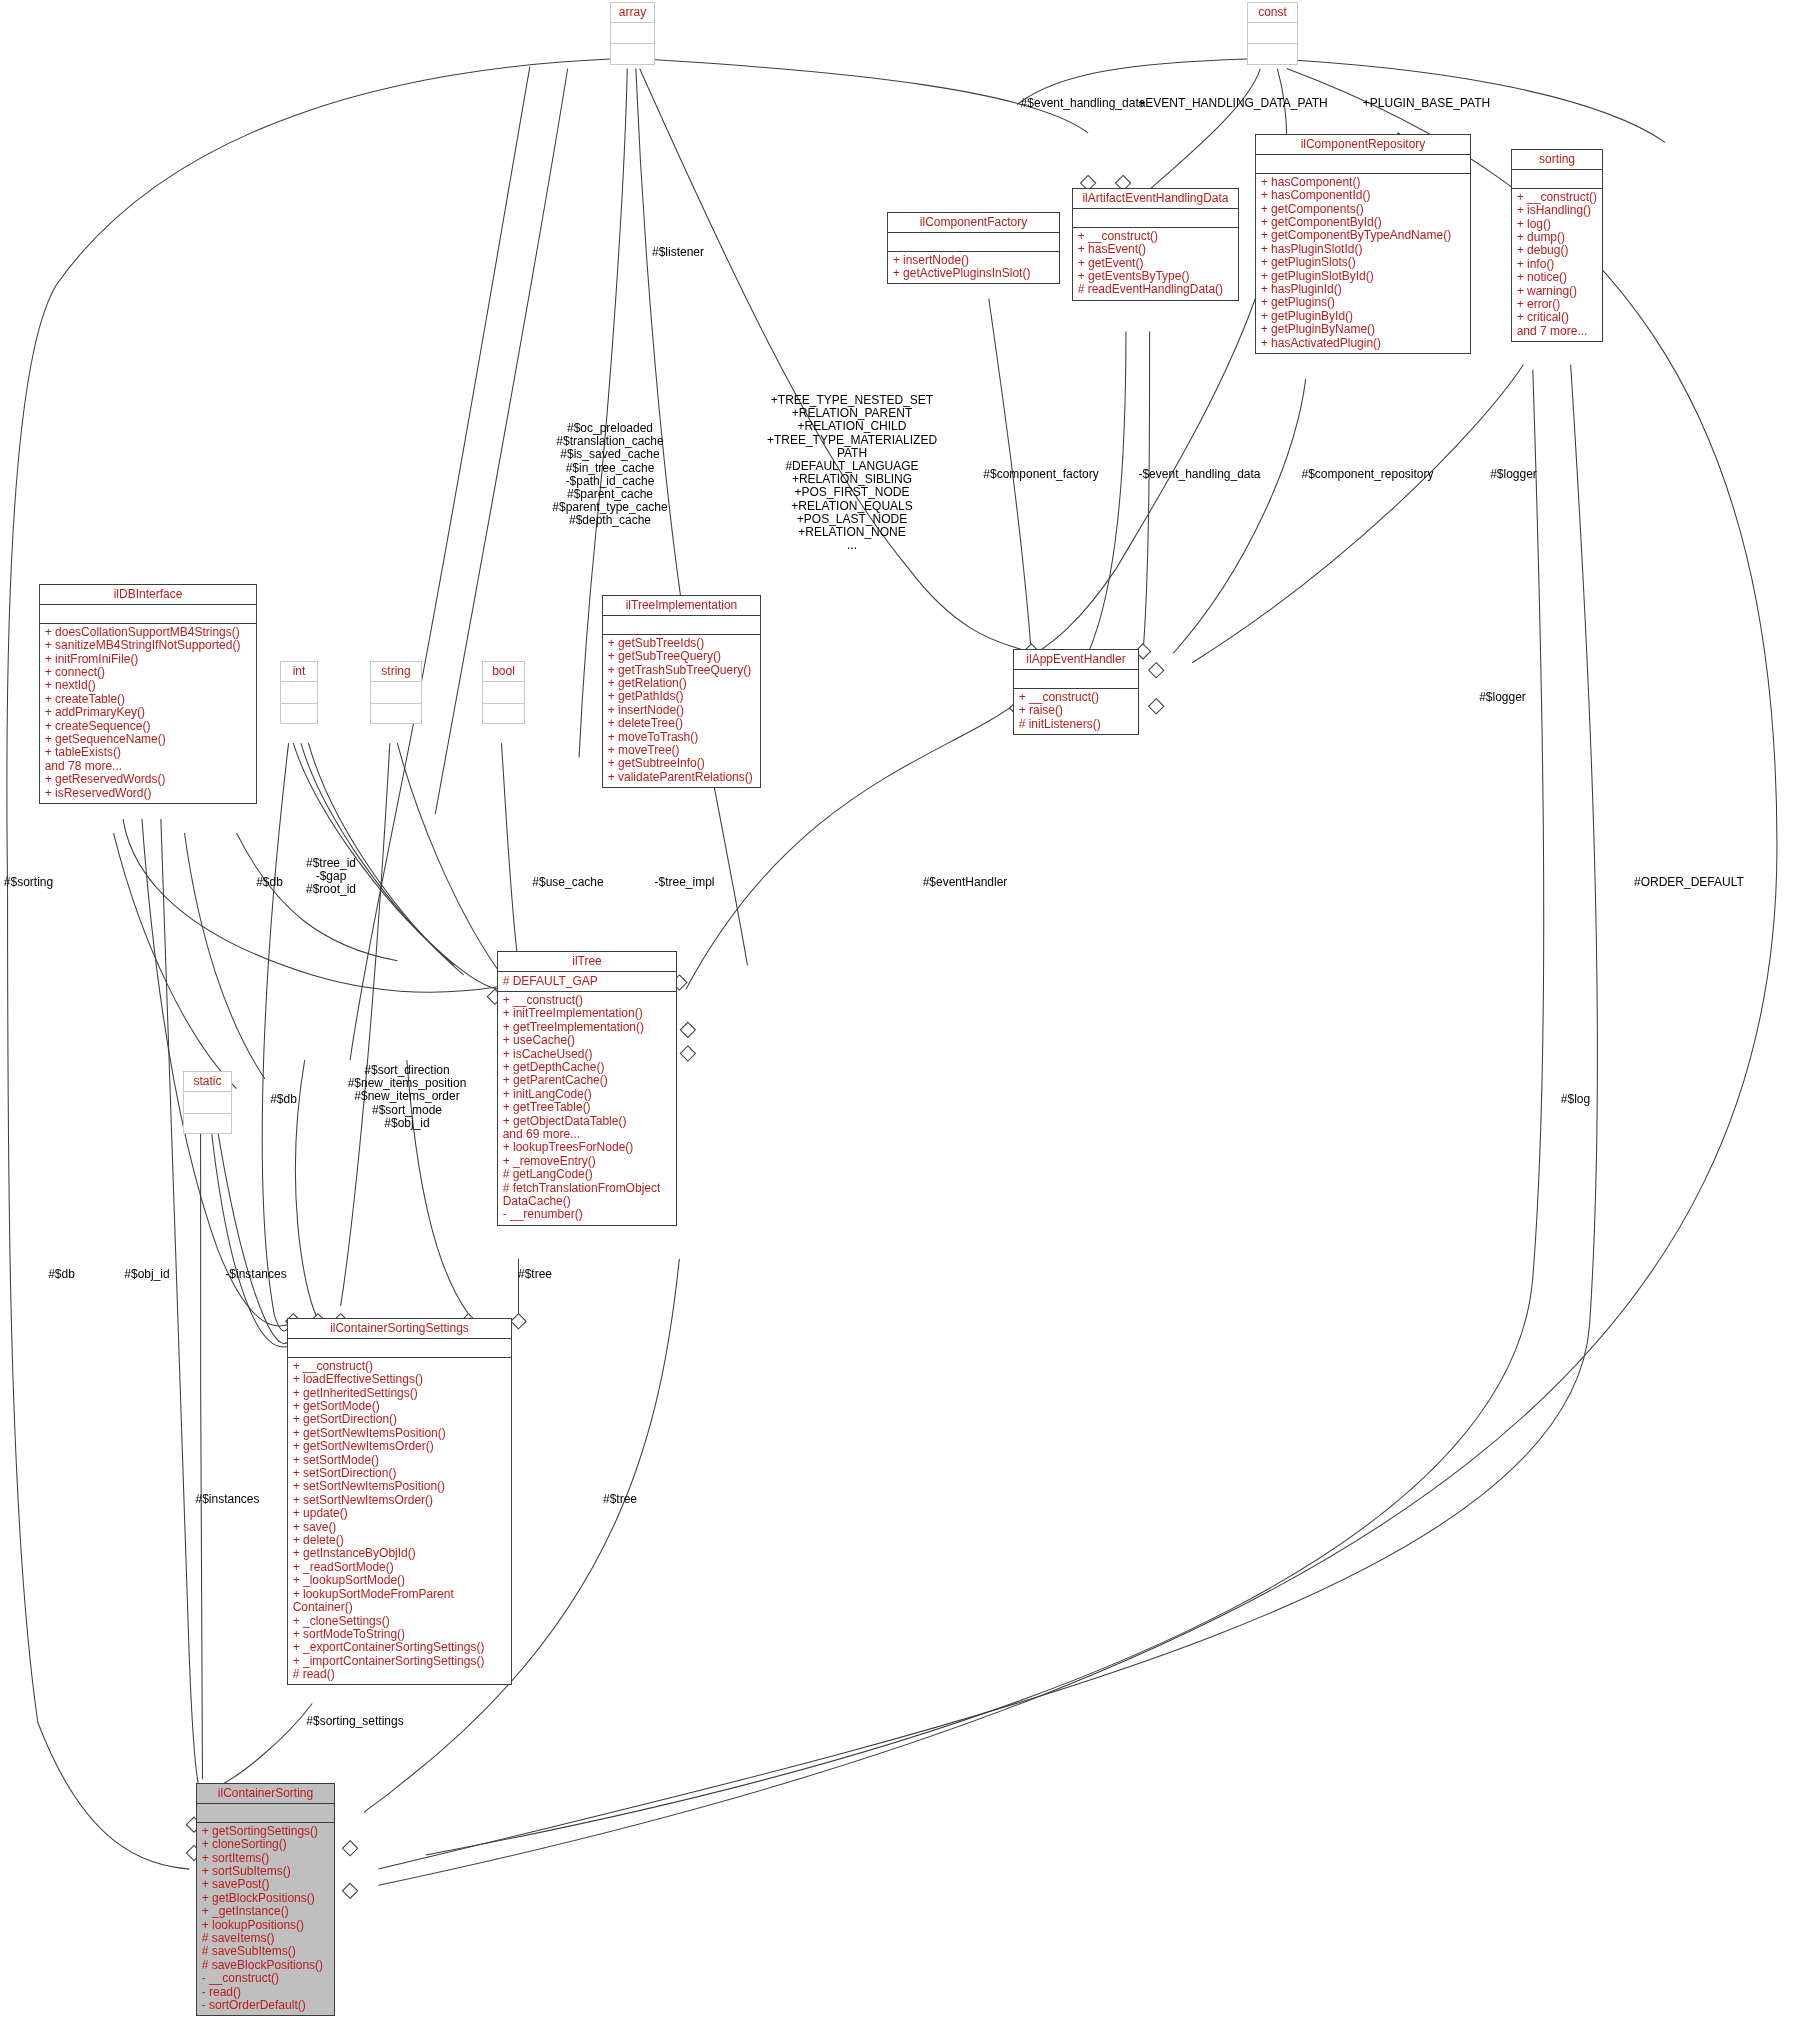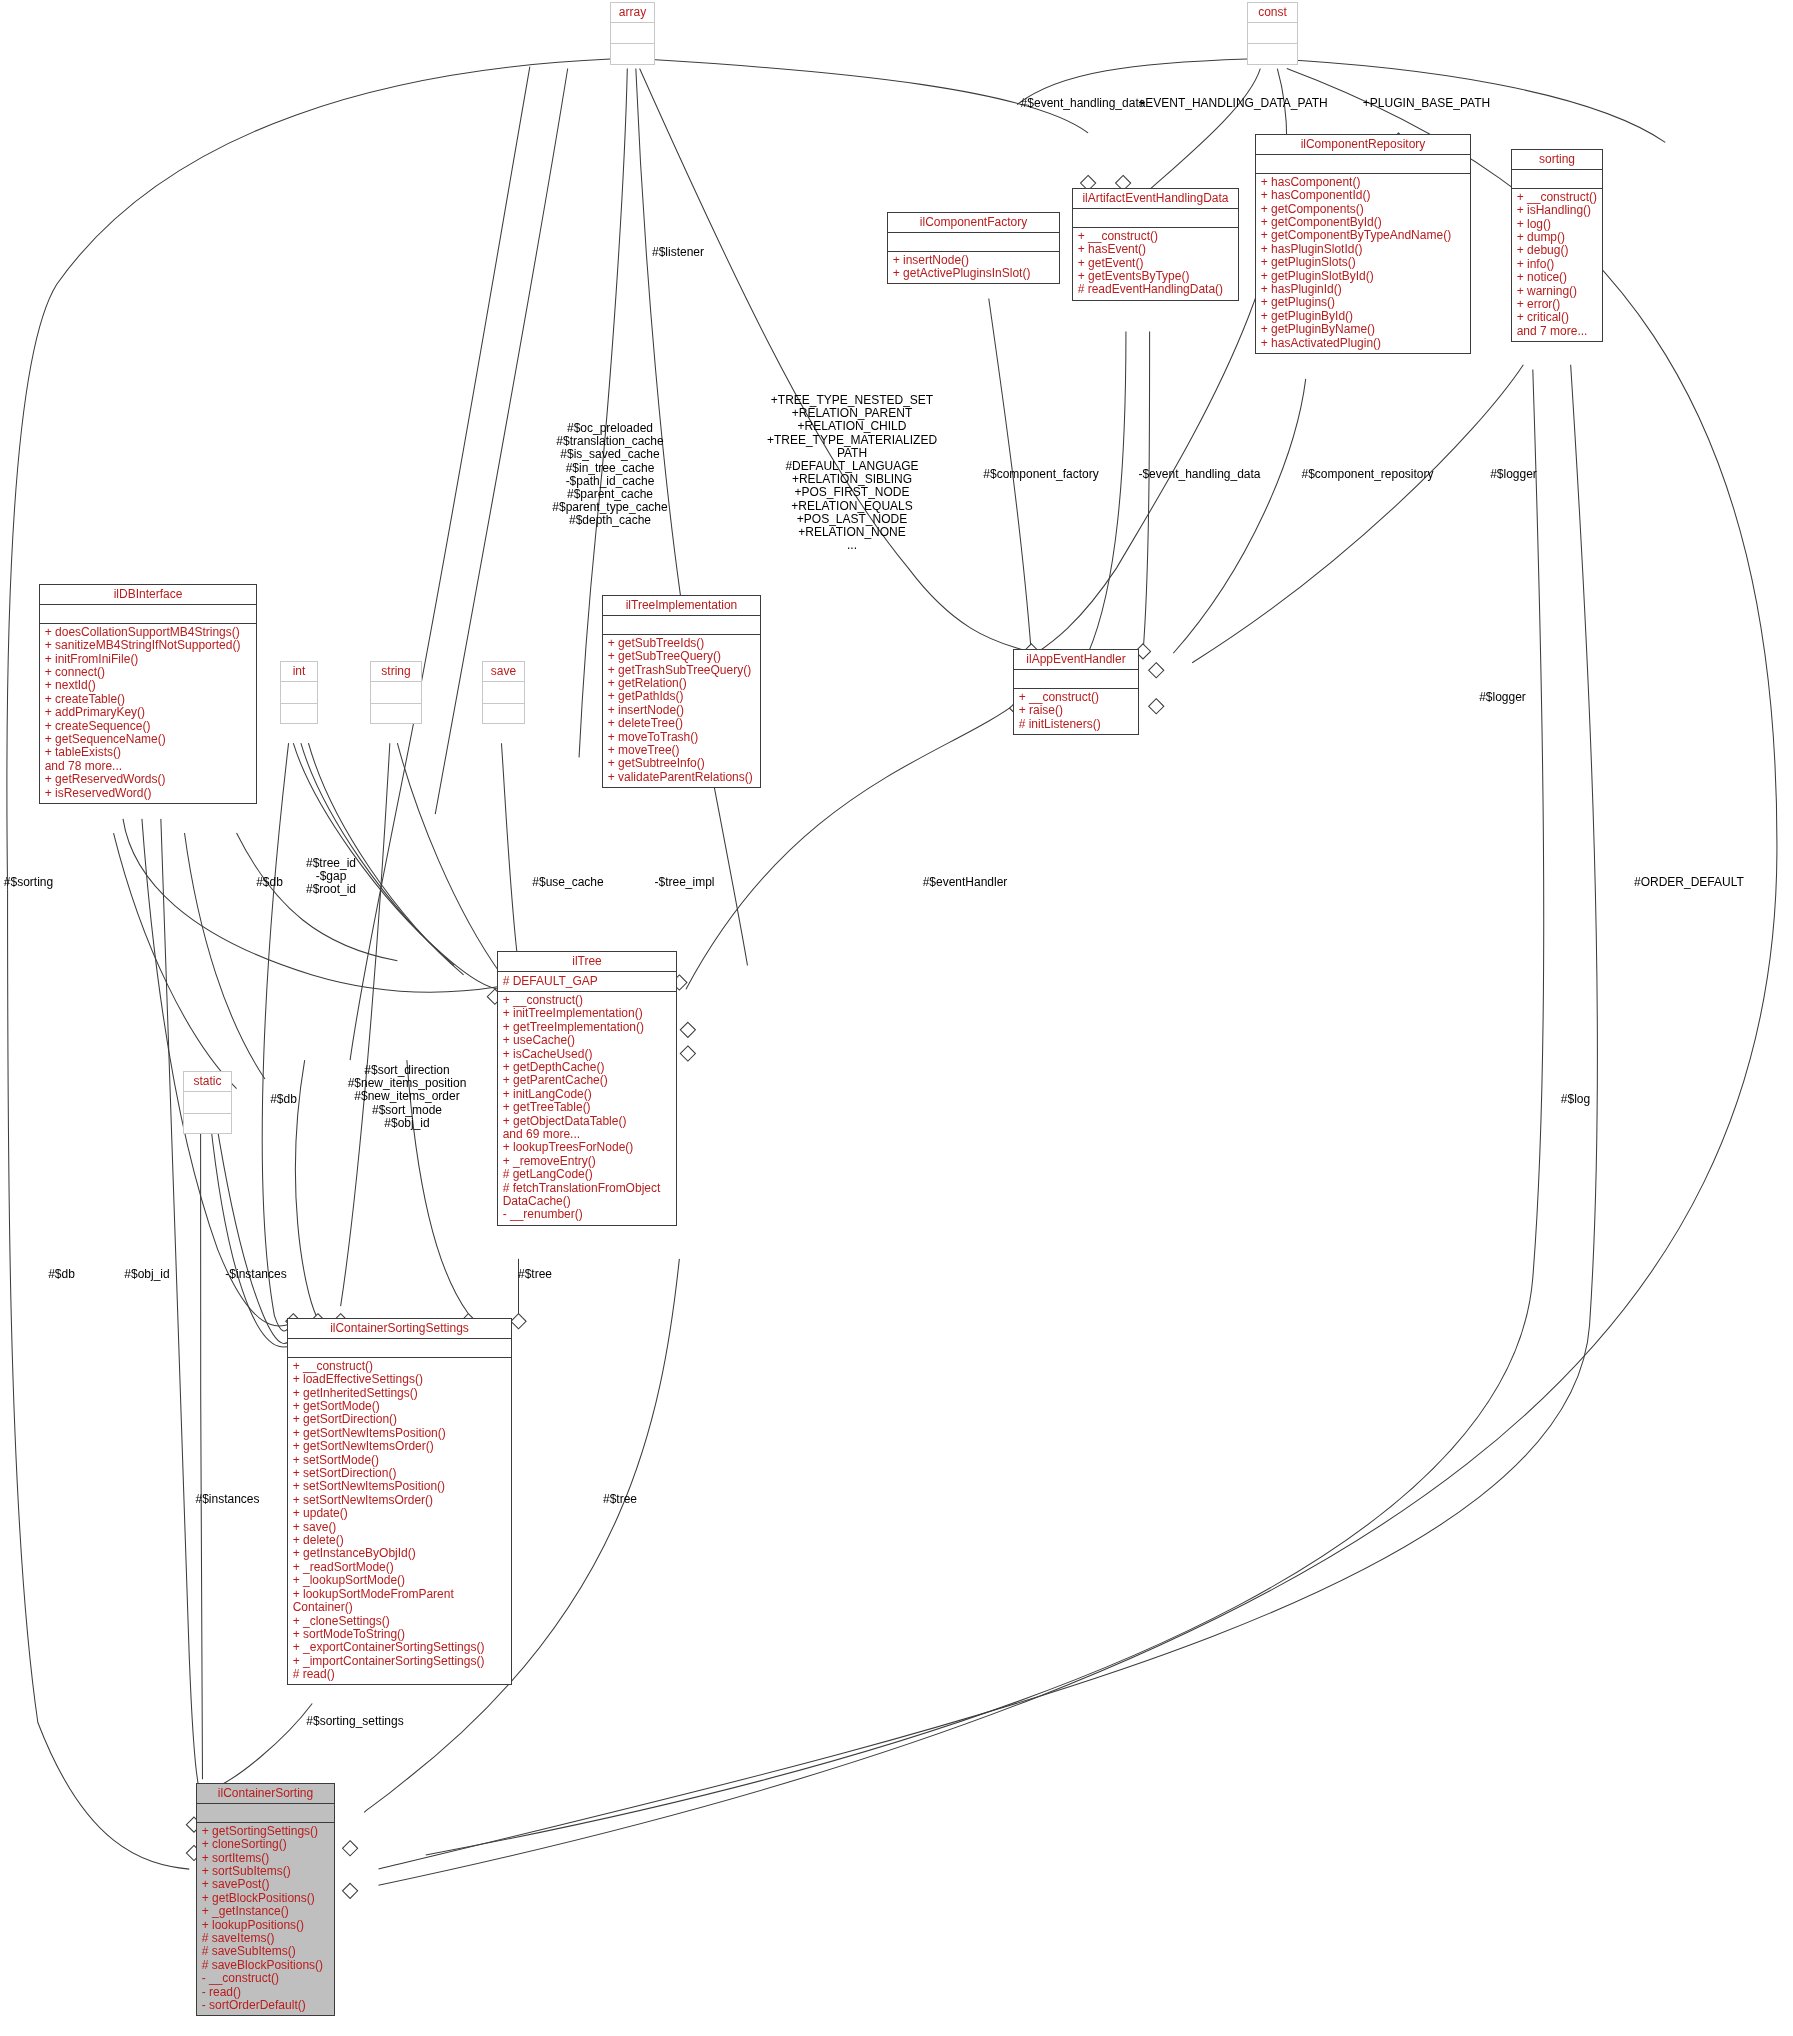--- a/index.html
+++ b/index.html
@@ -299,21 +299,21 @@
     <div class="ops"></div>
   </div>
 
   <div class="node plain" style="left:370px; top:661px; width:52px;">
     <div class="title">string</div>
     <div class="attrs"></div>
     <div class="ops"></div>
   </div>
 
   <div class="node plain" style="left:482px; top:661px; width:43px;">
-    <div class="title">save</div>
+    <div class="title">bool</div>
     <div class="attrs"></div>
     <div class="ops"></div>
   </div>
 
   <div class="node plain" style="left:183px; top:1071px; width:49px;">
     <div class="title">static</div>
     <div class="attrs"></div>
     <div class="ops"></div>
   </div>
 

